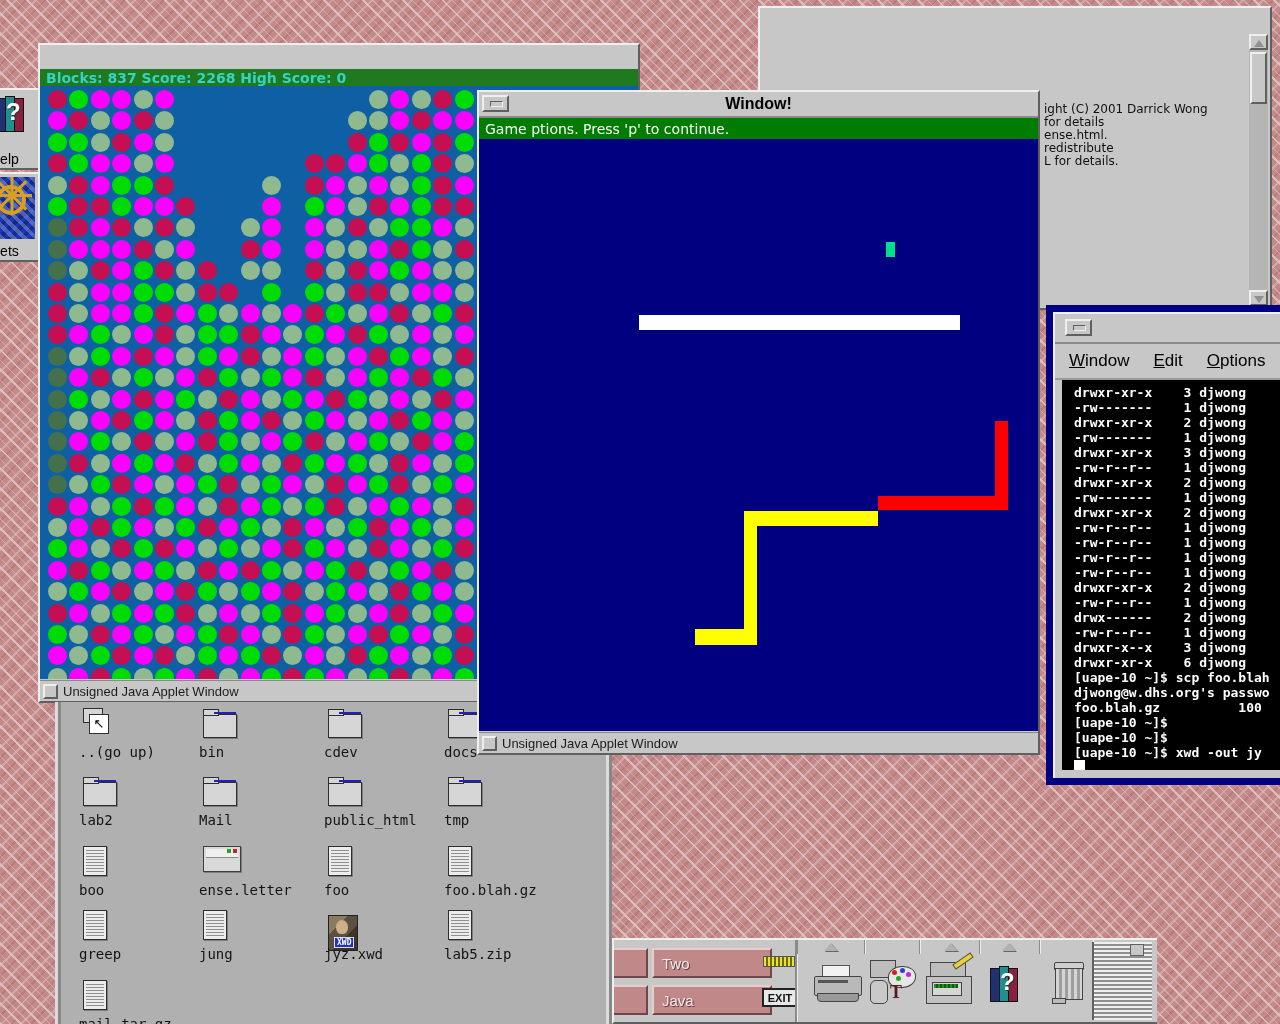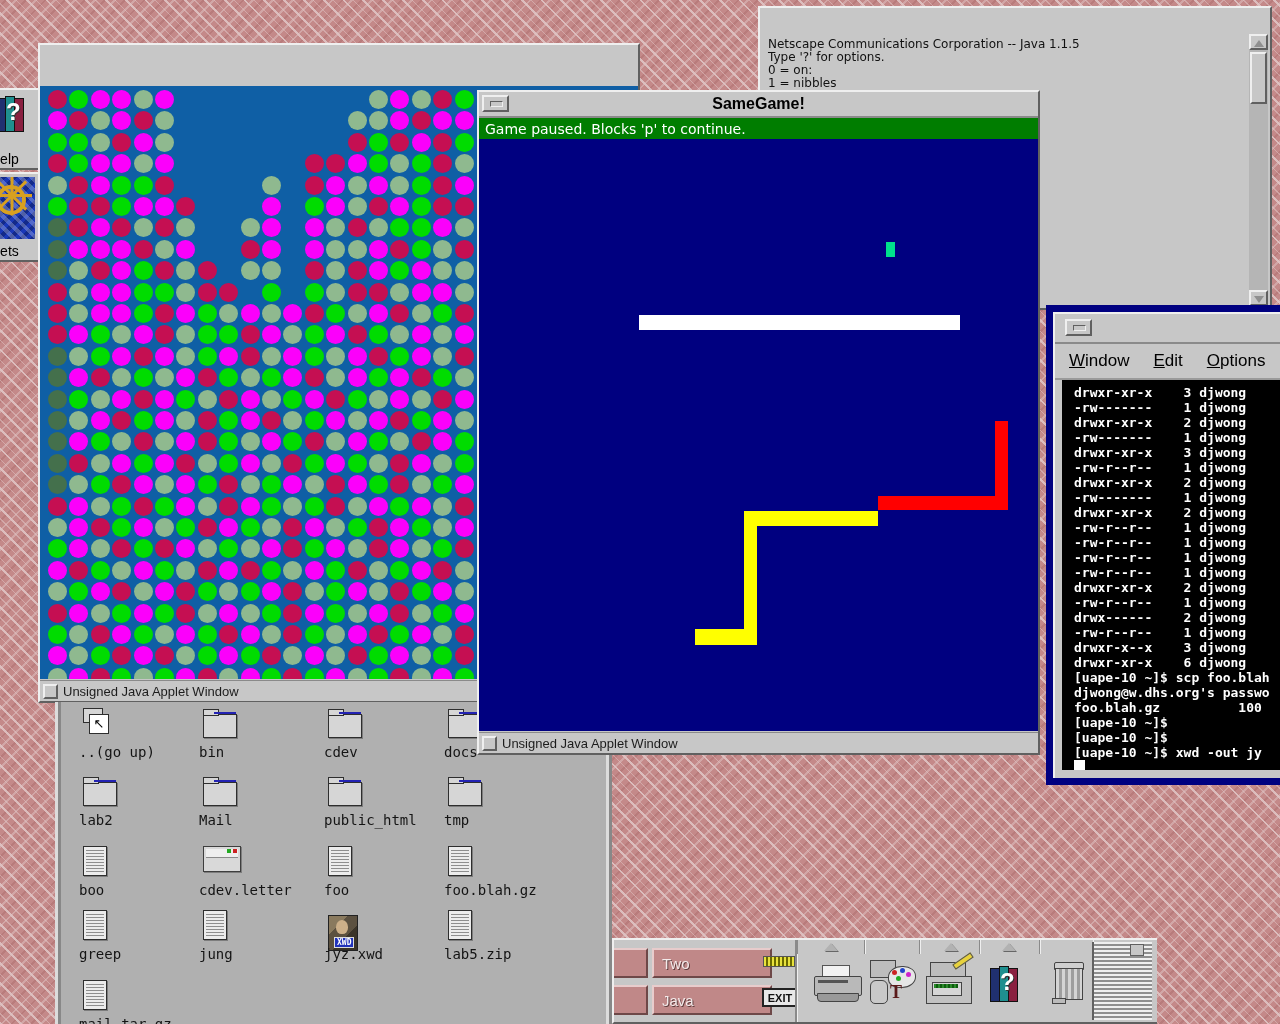--- a/index.html
+++ b/index.html
@@ -130,33 +130,36 @@
     <div class="wheel"></div>
     <div class="spoke" style="transform:rotate(45deg);"></div>
     <div class="spoke" style="transform:rotate(-45deg);"></div>
     <div class="spoke"></div>
     <div class="spoke" style="transform:rotate(90deg);"></div>
   </div>
   <div class="lbl">Nets</div>
 </div>
 
 <div class="win" style="left:758px;top:6px;width:514px;height:304px;z-index:2;">
-  <div id="console-lines" class="console-text" style="position:absolute;left:8px;top:30px;"><div>Netscape Communications Corporation -- Java 1.1.5</div><div>Type '?' for options.</div><div>0 = on:</div><div>1 = nibbles</div></div>
+  <div id="console-clipped" class="console-text" style="position:absolute;left:284px;top:95px;"><div>ight (C) 2001 Darrick Wong</div><div>for details</div><div>ense.html.</div><div>redistribute</div><div>L for details.</div></div>
   <div class="scroll" style="right:2px;top:26px;bottom:2px;">
     <div class="arrowbtn" style="top:0;">
         <div class="tri-up"></div>
       </div>
     <div style="position:absolute;left:1px;top:18px;width:17px;height:52px;" class="raised"></div>
     <div class="arrowbtn" style="bottom:0;">
         <div class="tri-down"></div>
       </div>
   </div>
 </div>
 
 <div class="win" style="left:38px;top:43px;width:602px;height:660px;z-index:3;">
+  <div class="statusbar sg-status" style="position:absolute;left:0;right:0;top:24px;height:17px;">
+    <span>Blocks: 837 Score: 2268 High Score: 0</span>
+  </div>
   <div id="sg-board" class="board" style="left:0px;top:41px;right:0px;bottom:22px;">
       <span class="dot" style="left: 8px; top: 4px; background: rgb(197, 15, 82);"></span>
       <span class="dot" style="left: 29.4px; top: 4px; background: rgb(0, 220, 0);"></span>
       <span class="dot" style="left: 50.8px; top: 4px; background: rgb(251, 0, 251);"></span>
       <span class="dot" style="left: 72.2px; top: 4px; background: rgb(251, 0, 251);"></span>
       <span class="dot" style="left: 93.6px; top: 4px; background: rgb(143, 185, 143);"></span>
       <span class="dot" style="left: 115px; top: 4px; background: rgb(251, 0, 251);"></span>
       <span class="dot" style="left: 329px; top: 4px; background: rgb(143, 185, 143);"></span>
       <span class="dot" style="left: 350.4px; top: 4px; background: rgb(251, 0, 251);"></span>
       <span class="dot" style="left: 371.8px; top: 4px; background: rgb(143, 185, 143);"></span>
@@ -708,21 +711,21 @@
       <div class="fm-item" style="position: absolute;">
         <div class="icon-file" style="left: 22px; top: 144px;"></div>
         <div class="lbl" style="left: 18px; top: 180px;">boo</div>
       </div>
       <div class="fm-item" style="position: absolute;">
         <div class="icon-mail" style="left: 142px; top: 144px;">
           <div class="flap"></div>
           <div class="dr"></div>
           <div class="dg"></div>
         </div>
-        <div class="lbl" style="left: 138px; top: 180px;">cdev.letter</div>
+        <div class="lbl" style="left: 138px; top: 180px;">ense.letter</div>
       </div>
       <div class="fm-item" style="position: absolute;">
         <div class="icon-file" style="left: 267px; top: 144px;"></div>
         <div class="lbl" style="left: 263px; top: 180px;">foo</div>
       </div>
       <div class="fm-item" style="position: absolute;">
         <div class="icon-file" style="left: 387px; top: 144px;"></div>
         <div class="lbl" style="left: 383px; top: 180px;">foo.blah.gz</div>
       </div>
       <div class="fm-item" style="position: absolute;">
@@ -749,24 +752,24 @@
         <div class="lbl" style="left: 18px; top: 314px;">mail.tar.gz</div>
       </div>
     </div>
 </div>
 
 <div class="win" style="left:477px;top:90px;width:563px;height:665px;z-index:5;">
   <div class="titlebar">
     <div class="minbtn">
         <div class="dash"></div>
       </div>
-    <span class="title">SameGame!</span>
+    <span class="title">Window!</span>
   </div>
   <div class="statusbar nib-status" style="position:absolute;left:0;right:0;top:26px;height:21px;">
-    <span>Game paused.  Blocks 'p' to continue.</span>
+    <span>Game ptions.  Press 'p' to continue.</span>
   </div>
   <div id="nib-area" class="nib-area" style="left:0px;top:47px;right:0px;bottom:22px;">
       <div class="sprite" style="left: 407px; top: 103px; width: 9px; height: 15px; background: rgb(0, 224, 140);"></div>
       <div class="sprite" style="left: 160px; top: 176px; width: 321px; height: 15px; background: rgb(255, 255, 255);"></div>
       <div class="sprite" style="left: 516px; top: 282px; width: 13px; height: 89px; background: rgb(255, 0, 0);"></div>
       <div class="sprite" style="left: 399px; top: 357px; width: 130px; height: 14px; background: rgb(255, 0, 0);"></div>
       <div class="sprite" style="left: 265px; top: 372px; width: 134px; height: 15px; background: rgb(255, 255, 0);"></div>
       <div class="sprite" style="left: 265px; top: 372px; width: 13px; height: 119px; background: rgb(255, 255, 0);"></div>
       <div class="sprite" style="left: 216px; top: 490px; width: 62px; height: 16px; background: rgb(255, 255, 0);"></div>
     </div>

